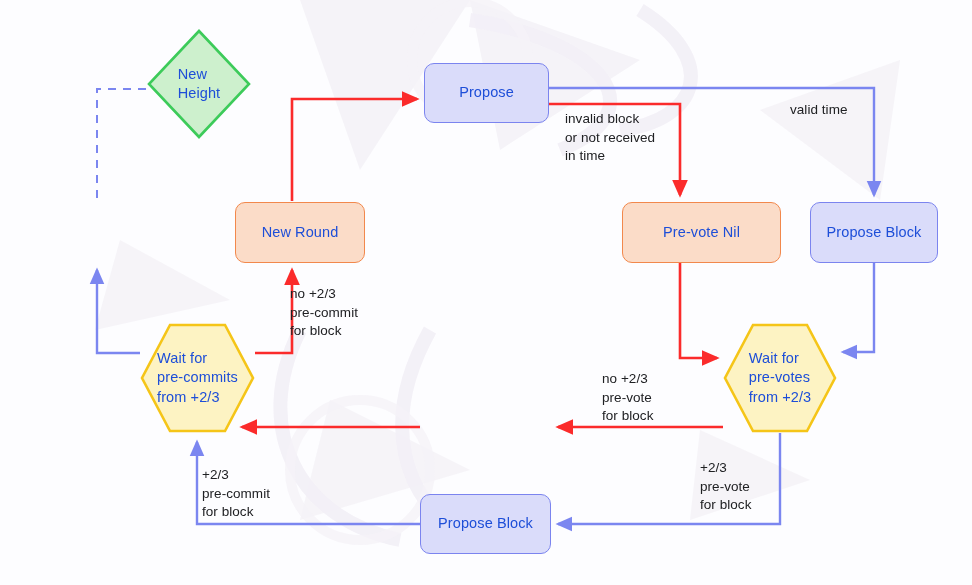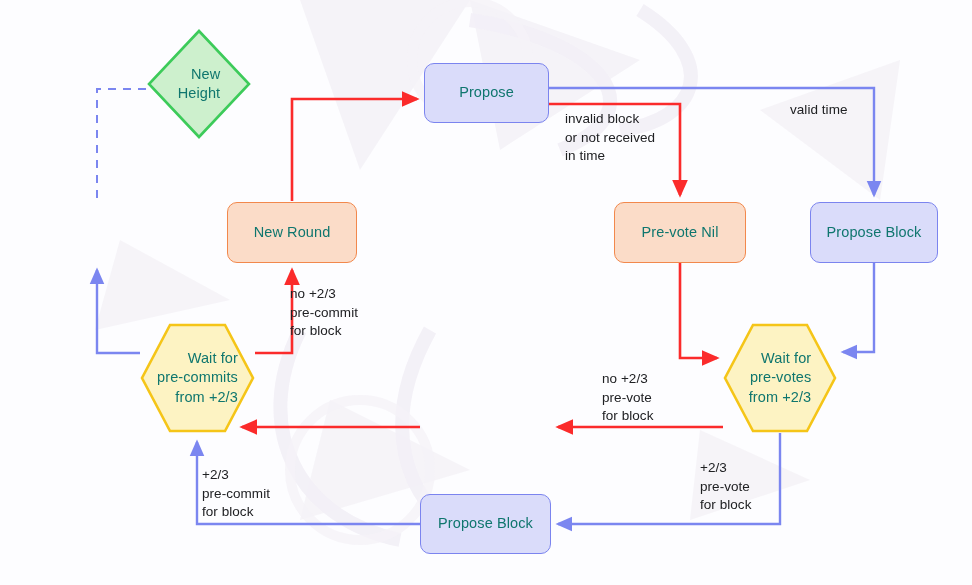--- a/index.html
+++ b/index.html
@@ -29,34 +29,34 @@
     width: 972px;
     height: 585px;
     pointer-events: none;
   }
   .node {
     position: absolute;
     box-sizing: border-box;
     display: flex;
     align-items: center;
     justify-content: center;
-    text-align: right;
-    color: #0f766e;
+    text-align: left;
+    color: #1d4ed8;
     font-size: 14.5px;
     line-height: 1.32;
     white-space: pre-line;
     letter-spacing: 0.1px;
   }
   .node.rect {
     border-radius: 10px;
     border-style: solid;
     border-width: 1.6px;
   }
   .node.blue  { background: #dadcfa; border-color: #7b84ef; }
-  .node.orange{ background: #fbdcc8; border-color: #f2884c; }
+  .node.orange{ background: #fbdcc8; border-color: #f2884c; margin-left: 8px; }
   .node.shape { background: transparent; border: 0; }
   .node .shapelabel {
     position: relative;
     z-index: 2;
   }
   .node .shapesvg {
     position: absolute;
     inset: 0;
     z-index: 1;
   }
@@ -139,21 +139,21 @@
   </div>
 
   <div class="node rect blue" style="left:424px; top:63px; width:125px; height:60px;">
     <span>Propose</span>
   </div>
 
   <div class="node rect blue" style="left:810px; top:202px; width:128px; height:61px;">
     <span>Propose Block</span>
   </div>
 
-  <div class="node rect orange" style="left:614px; top:202px; width:132px; height:61px;">
+  <div class="node rect orange" style="left:614px; top:202px; width:159px; height:61px;">
     <span>Pre-vote Nil</span>
   </div>
 
   <div class="node rect orange" style="left:227px; top:202px; width:130px; height:61px;">
     <span>New Round</span>
   </div>
 
 
   <div class="node shape" style="left:140px; top:323px; width:115px; height:110px;">
     <svg class="shapesvg" viewBox="0 0 115 110" preserveAspectRatio="none">

